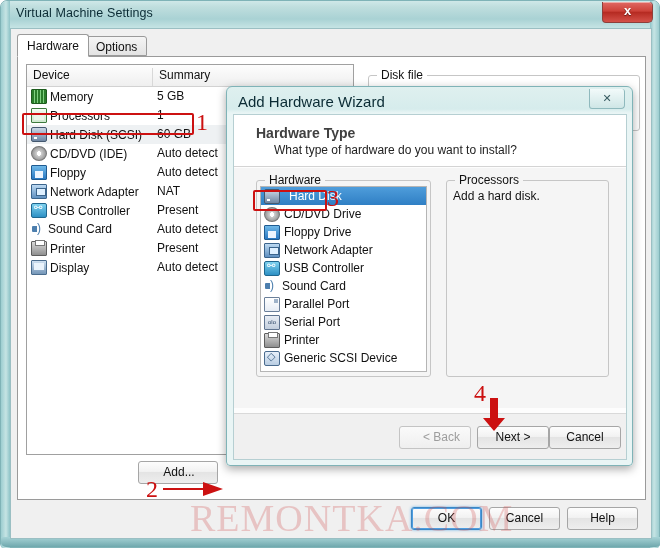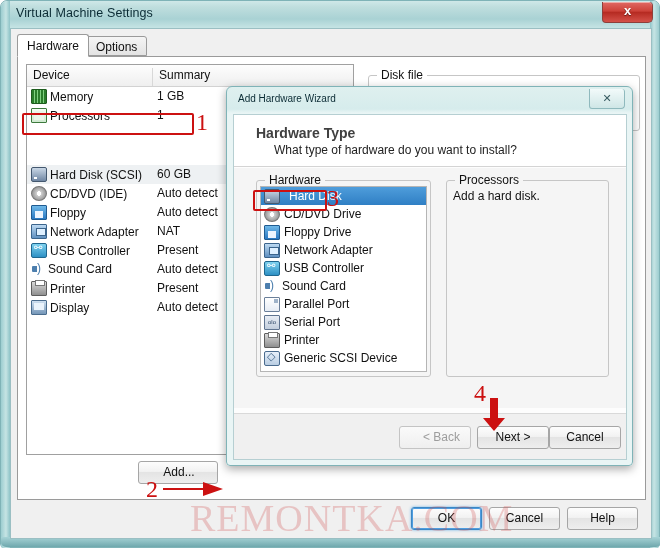--- a/index.html
+++ b/index.html
@@ -141,21 +141,21 @@
     box-sizing: border-box;
     padding-left: 6px;
   }
   .dev-rows { position: relative; }
   .dev-row {
     position: relative;
     height: 19px;
     font-size: 12px; color: #111;
     cursor: pointer;
   }
-  .dev-row.selected { background: #eef1f3; margin-top: 40px; }
+  .dev-row.selected { background: #eef1f3; }
   .dev-row .dev-name {
     position: absolute; left: 4px; top: 2px;
     display: flex; align-items: center; gap: 3px;
     white-space: nowrap;
   }
   .dev-row .dev-summary {
     position: absolute; left: 130px; top: 2px;
     white-space: nowrap;
   }
 
@@ -254,21 +254,21 @@
     left: 226px; top: 86px;
     width: 407px; height: 380px;
     background: linear-gradient(to bottom,#dff0ef 0, #d6ecec 22px, #e9f5f5 26px);
     border: 1px solid #7fb3b7;
     border-radius: 6px 6px 4px 4px;
     box-shadow: 0 3px 10px rgba(0,0,0,.35);
     box-sizing: border-box;
   }
   .wiz-title {
     position: absolute; left: 11px; top: 6px;
-    font-size: 10px; color: #0a2b34;
+    font-size: 15px; color: #0a2b34;
     white-space: nowrap;
   }
   .wiz-close {
     position: absolute; right: 7px; top: 2px;
     width: 34px; height: 19px;
     background: linear-gradient(to bottom, #f2fafa, #cfe6e6);
     border: 1px solid #8fb9bd;
     border-top: none;
     border-radius: 0 3px 4px 3px;
     text-align: center;
@@ -405,21 +405,21 @@
             <div class="col" style="left:0; width:126px;">Device</div>
             <div class="col" style="left:126px; width:200px; border-right:none;">Summary</div>
           </div>
           <div class="dev-rows">
 
             <div class="dev-row">
               <span class="dev-name">
                 <span class="ic ic-memory"></span>
                 <span>Memory</span>
               </span>
-              <span class="dev-summary">1 GB</span>
+              <span class="dev-summary">5 GB</span>
             </div>
 
             <div class="dev-row">
               <span class="dev-name">
                 <span class="ic ic-cpu"></span>
                 <span>Processors</span>
               </span>
               <span class="dev-summary">1</span>
             </div>
 

